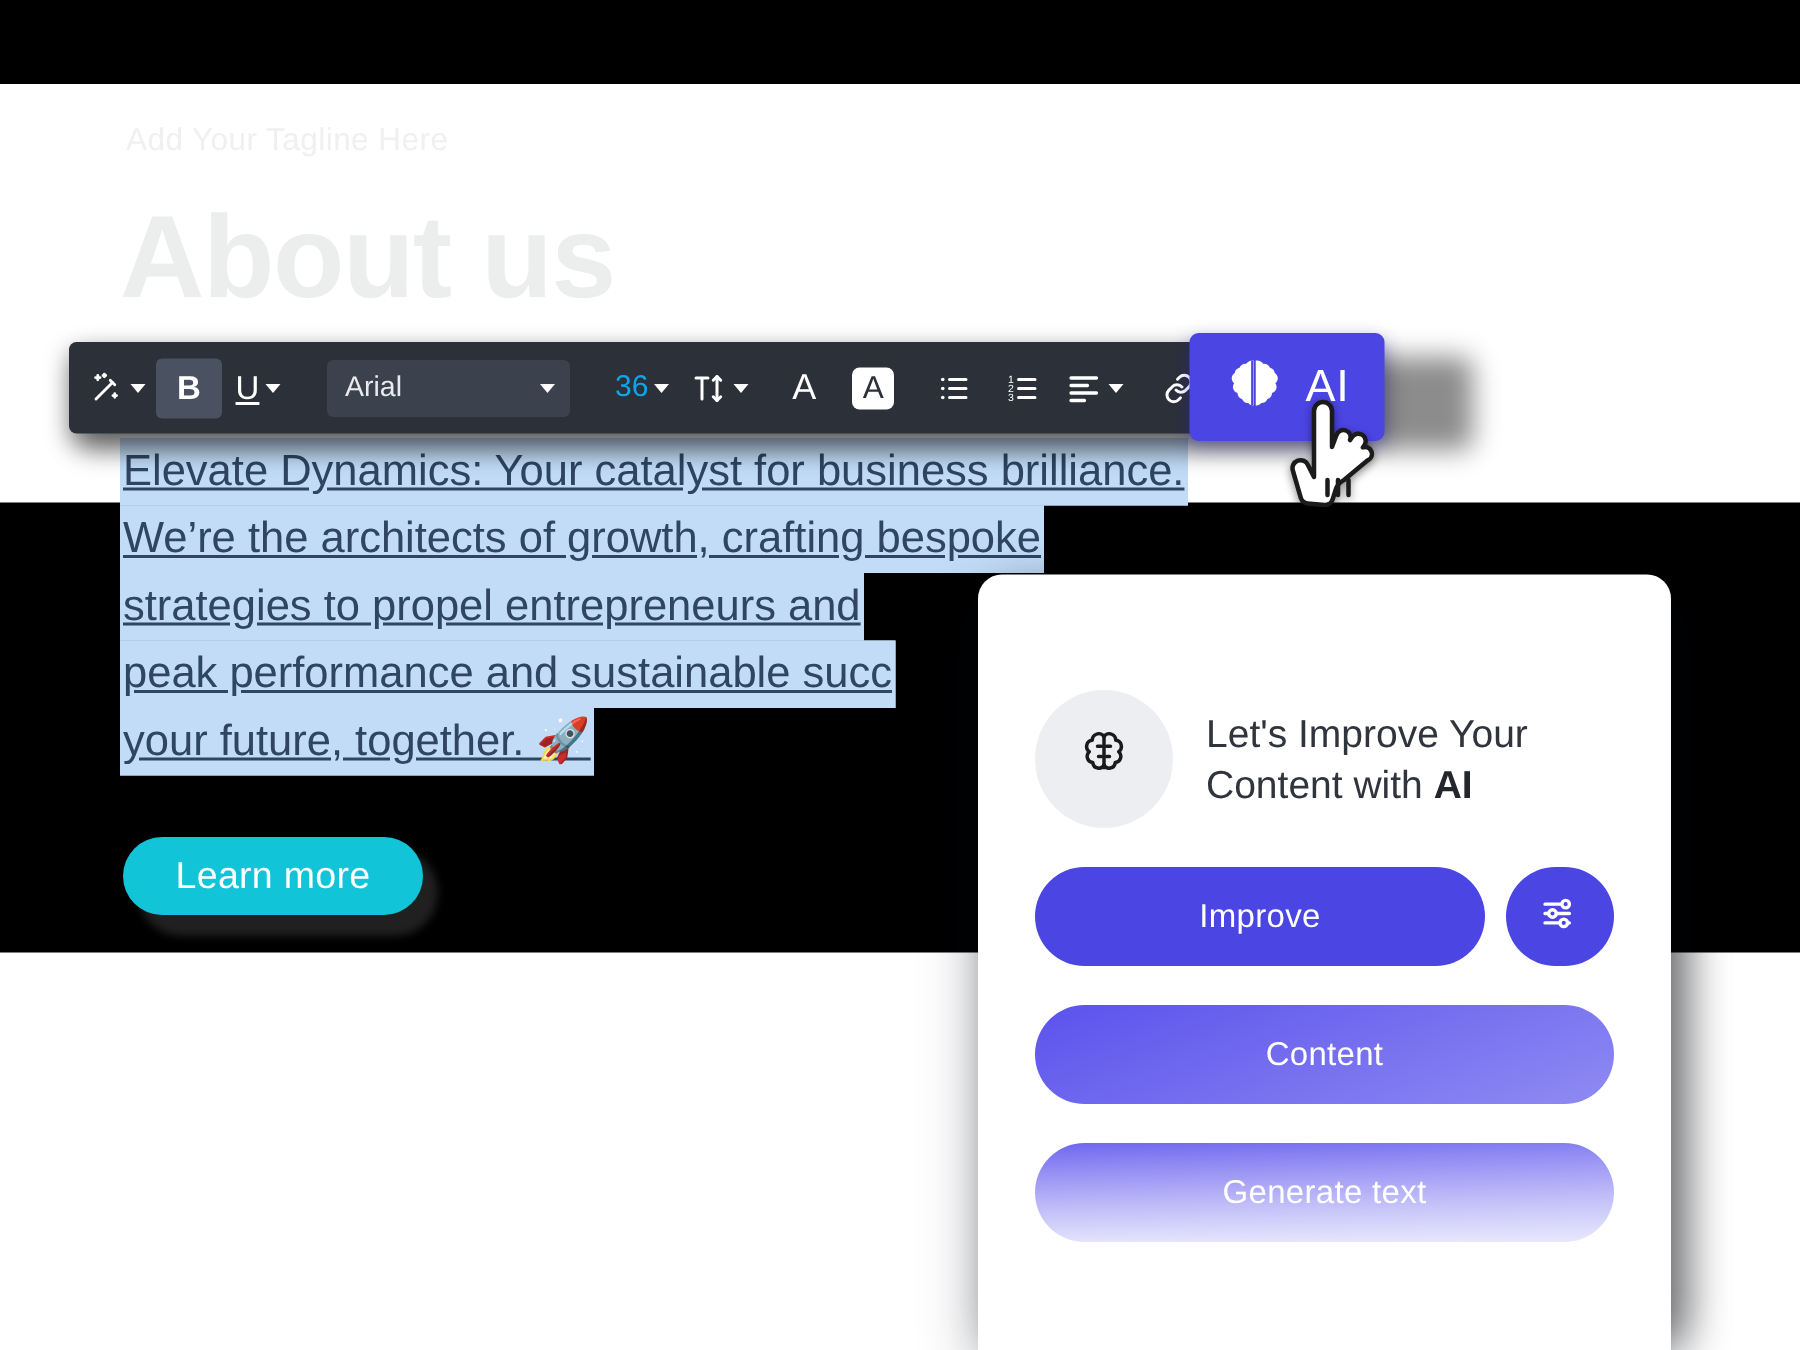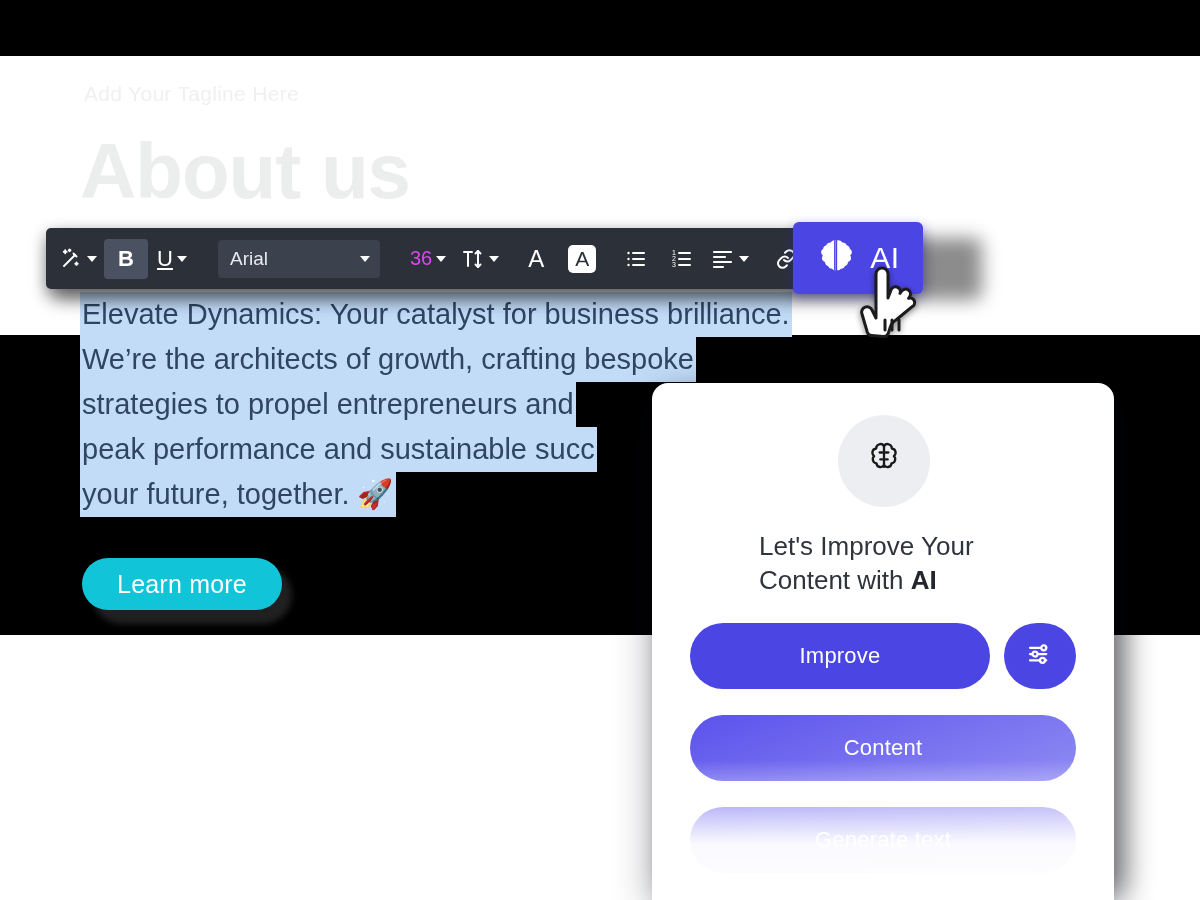--- a/index.html
+++ b/index.html
@@ -69,20 +69,21 @@
 
   
   #body-text {
     position: absolute;
     left: 80px; top: 292px;
     width: 800px;
     font-size: 29px;
     line-height: 45px;
     color: #2f4562;
     z-index: 6;
+    text-decoration: underline;
   }
   #body-text .ln {
     display: block;
     width: max-content;
     max-width: 800px;
     background: #c2dcf7;
     padding: 0 2px;
     white-space: nowrap;
   }
   #body-text .ln.l1 { background:#c2dcf7; }
@@ -135,21 +136,21 @@
     border-radius: 4px;
     display: flex; align-items: center;
     justify-content: space-between;
     padding: 0 10px 0 12px;
     color: #e8eaee;
     font-size: 19px;
     margin: 0 22px;
   }
   .tb-size {
     display: flex; align-items: center;
-    color: #d946ef;
+    color: #0ea5e9;
     font-size: 20px;
     padding: 0 6px;
     height: 40px;
     margin-right: 2px;
   }
   .tb-letter-A { font-size: 24px; font-weight: normal; }
   .tb-letter-A-box {
     background: #ffffff; color: #2b3039;
     width: 28px; height: 28px;
     border-radius: 5px;
@@ -200,22 +201,21 @@
     background: #ffffff;
     border-radius: 16px;
     z-index: 20;
     box-shadow: 0 14px 40px rgba(10,12,30,.30);
     overflow: hidden;
   }
   #ai-panel-head {
     display: flex;
     align-items: center;
     gap: 22px;
-    padding: 32px 36px 0 38px;
-    flex-direction: column;
+    padding: 77px 36px 0 38px;
   }
   .brain-circle {
     width: 92px; height: 92px;
     border-radius: 50%;
     background: #eceef1;
     display: flex; align-items: center; justify-content: center;
     flex: 0 0 auto;
   }
   #ai-panel-title {
     font-size: 26px;

